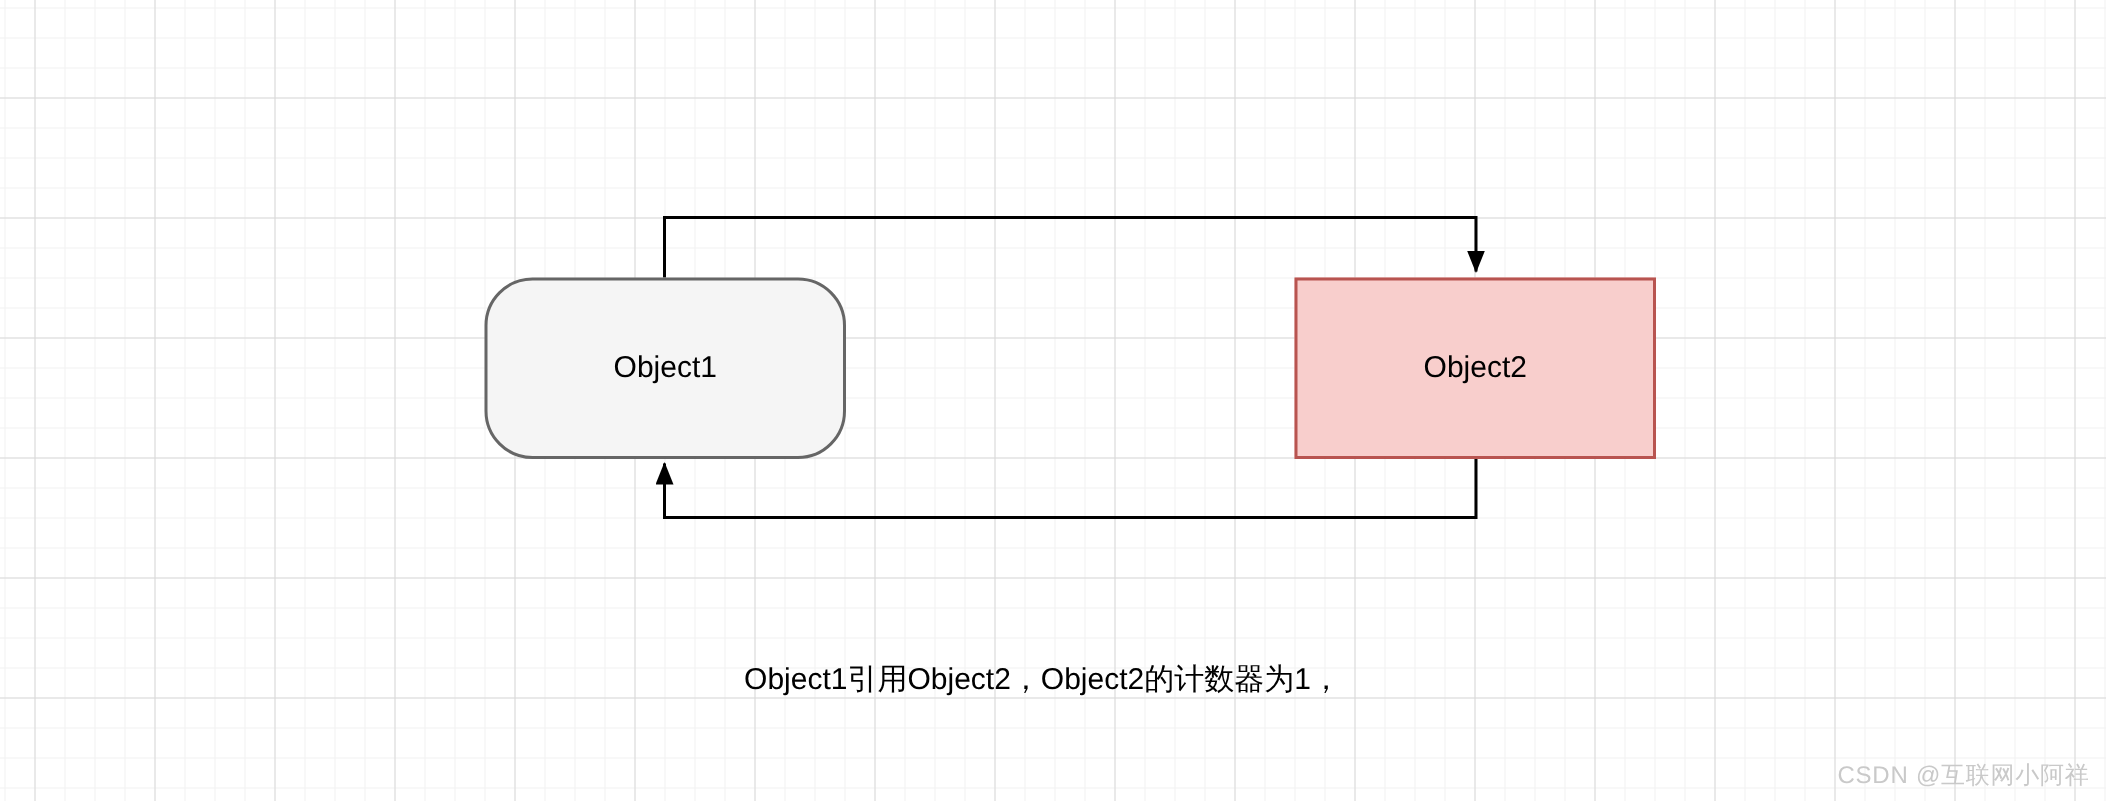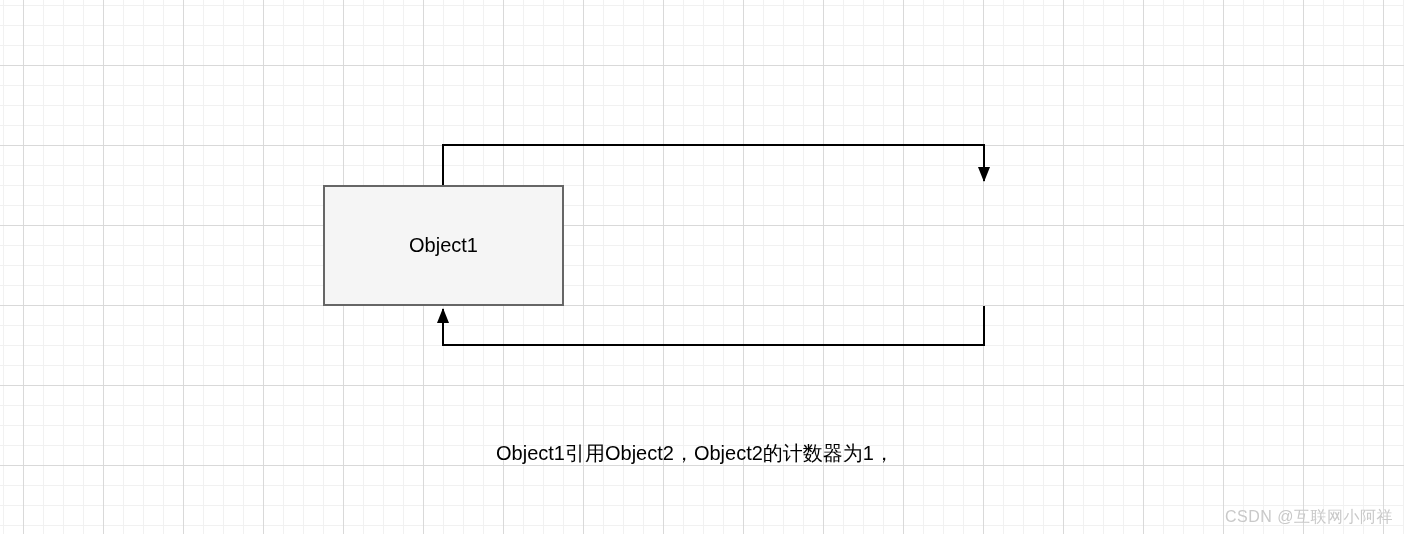--- a/index.html
+++ b/index.html
@@ -76,24 +76,27 @@
       <marker id="arrowhead" viewBox="0 0 15 12" refX="14" refY="6" markerWidth="15" markerHeight="12" orient="auto" markerUnits="userSpaceOnUse">
         <path d="M0,0 L15,6 L0,12 Z" fill="#000000"></path>
       </marker>
     </defs>
 
     <path d="M443,185 L443,145 L984,145 L984,181" fill="none" stroke="#000000" stroke-width="2" marker-end="url(#arrowhead)"></path>
 
     <path d="M984,306 L984,345 L443,345 L443,309" fill="none" stroke="#000000" stroke-width="2" marker-end="url(#arrowhead)"></path>
   </svg>
 
-  <div class="node node-object1" style="background: rgb(245, 245, 245); border-color: rgb(102, 102, 102);">
+  <div class="node node-object1" style="background: rgb(245, 245, 245); border-color: rgb(102, 102, 102); border-radius: 32px;">
     <span>Object1</span>
   </div>
 
+  <div class="node node-object2" style="background: rgb(248, 206, 204); border-color: rgb(184, 84, 80);">
+    <span>Object2</span>
+  </div>
 
   <div class="caption">
     <div>Object1引用Object2，Object2的计数器为1，</div>
   </div>
 
   <div class="watermark">CSDN @互联网小阿祥</div>
 
 </div>
 
 </body></html>

